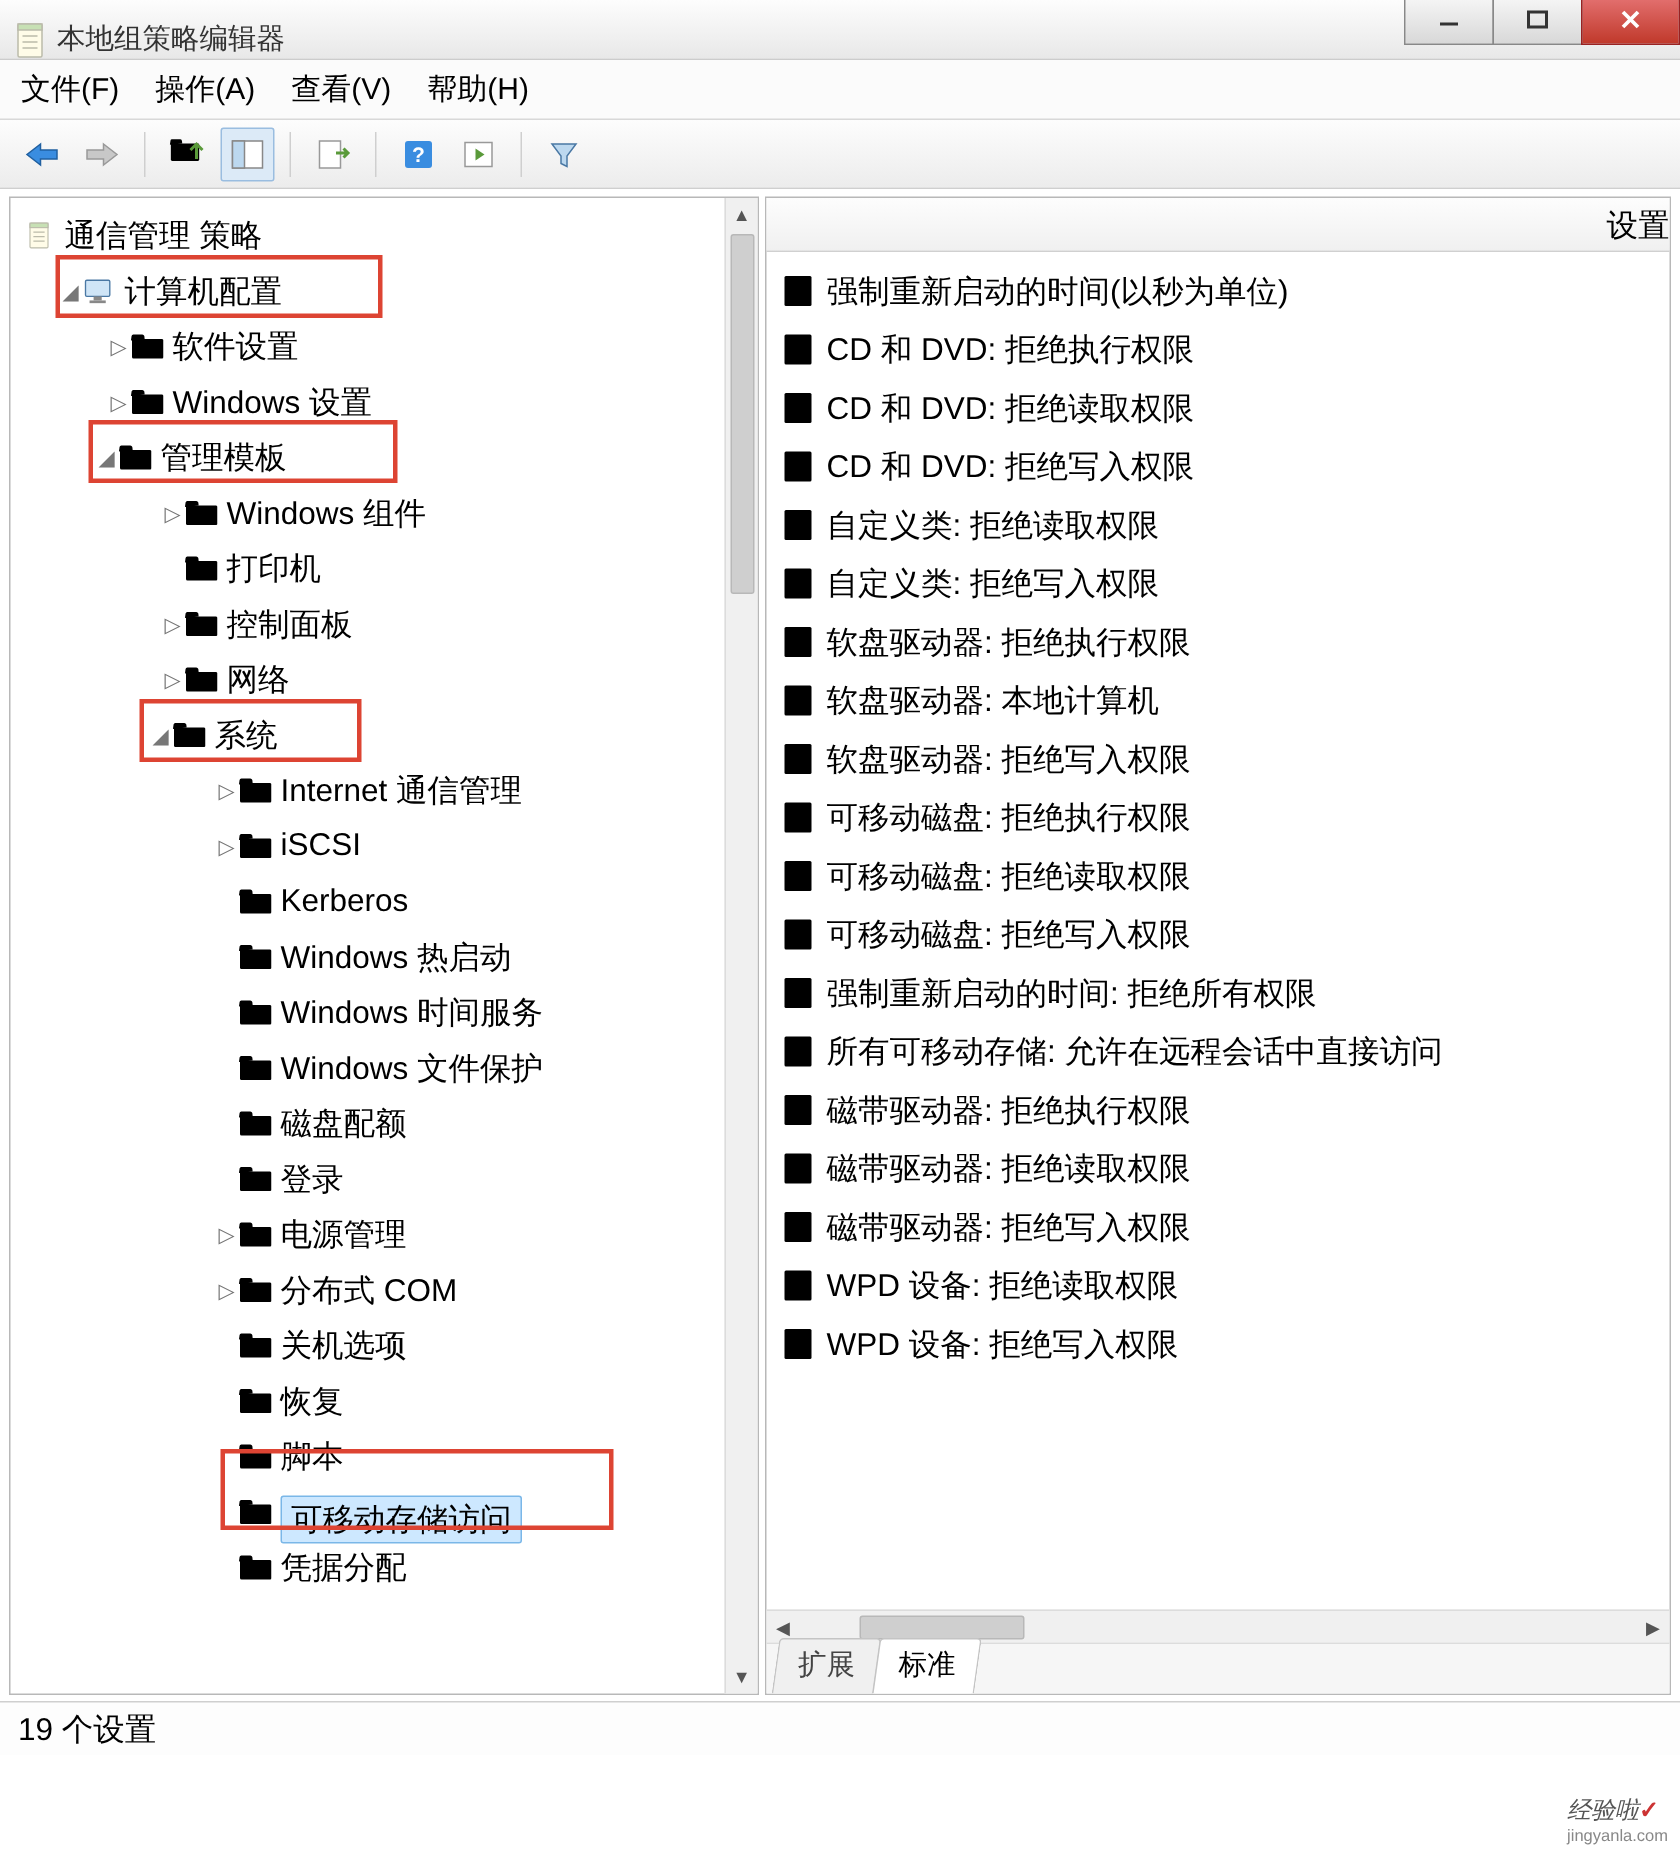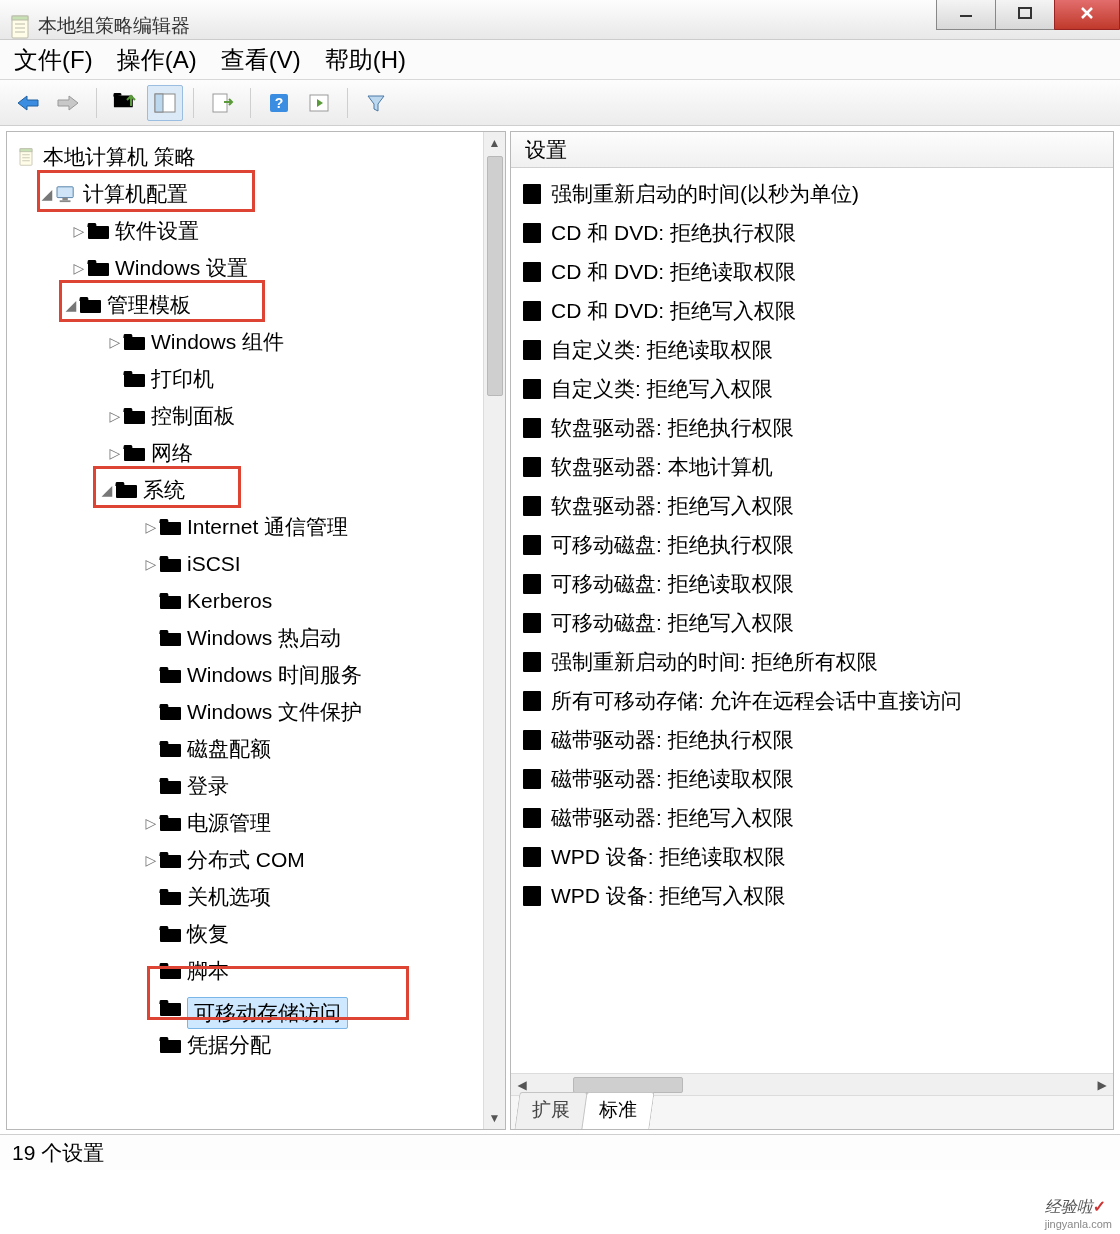--- a/index.html
+++ b/index.html
@@ -6,21 +6,21 @@
 body { background: #fff; width: 1120px; height: 1234px; overflow: hidden; position: relative; }
 
 .titlebar { height: 40px; background: linear-gradient(#fdfdfd, #e8e8e8); border-bottom: 1px solid #ccc; display: flex; align-items: flex-end; padding-left: 10px; position: relative; }
 .titlebar .app-icon { width: 20px; height: 24px; margin-right: 8px; }
 .titlebar .title { font-size: 19px; color: #333; }
 .winbtns { position: absolute; right: 0; top: -4px; display: flex; }
 .winbtn { width: 60px; height: 34px; display: flex; align-items: center; justify-content: center; border: 1px solid #888; background: linear-gradient(#f7f7f7,#d8d8d8); margin-left: -1px; }
 .winbtn.close { background: linear-gradient(#e57373,#c0392b); border-color: #922; width: 66px; border-top-right-radius: 4px; }
 .winbtn svg { width: 18px; height: 14px; }
 
-.menubar { height: 40px; display: flex; align-items: center; padding: 0 14px; border-bottom: 1px solid #d8d8d8; background: #fbfbfb; font-size: 24px; gap: 24px; }
+.menubar { height: 40px; display: flex; align-items: center; padding: 0 14px; border-bottom: 1px solid #d8d8d8; background: #fbfbfb; font-size: 20px; gap: 24px; }
 .menubar span { cursor: default; }
 
 .toolbar { height: 46px; display: flex; align-items: center; padding: 0 10px; gap: 4px; border-bottom: 1px solid #cfcfcf; background: linear-gradient(#fdfdfd,#ececec); }
 .toolsep { width: 1px; height: 30px; background: #cfcfcf; margin: 0 6px; }
 .toolbtn { width: 36px; height: 36px; display: flex; align-items: center; justify-content: center; border: 1px solid transparent; border-radius: 2px; }
 
 .body { display: flex; height: 1008px; border-top: 1px solid #fff; }
 .left-pane { width: 500px; border: 1px solid #b8b8b8; margin: 4px 2px 4px 6px; position: relative; display: flex; }
 .tree-wrap { flex: 1; overflow: hidden; padding: 6px 0 0 0; font-size: 21px; }
 .lscroll { width: 22px; background: #f0f0f0; border-left: 1px solid #dcdcdc; position: relative; }
@@ -28,21 +28,21 @@
 .lscroll .thumb { width: 16px; height: 240px; background: #cfcfcf; border: 1px solid #b8b8b8; border-radius: 2px; margin: 2px auto; }
 
 .tree-row { display: flex; align-items: center; height: 37px; white-space: nowrap; }
 .expander { width: 16px; text-align: center; color: #777; font-size: 14px; }
 .fld { width: 22px; height: 18px; margin-right: 6px; flex-shrink: 0; }
 .lbl { }
 .hl { border: 3px solid #d43; position: absolute; pointer-events: none; }
 .sel { background: #cde8ff; border: 1px solid #7ab7e8; border-radius: 2px; padding: 1px 6px; margin-top: 11px; }
 
 .right-pane { flex: 1; border: 1px solid #b8b8b8; margin: 4px 6px 4px 2px; display: flex; flex-direction: column; }
-.col-header { height: 36px; border-bottom: 1px solid #d0d0d0; display: flex; align-items: center; padding-left: 14px; font-size: 21px; background: linear-gradient(#fdfdfd,#f0f0f0); }
+.col-header { height: 36px; border-bottom: 1px solid #d0d0d0; display: flex; align-items: center; padding-left: 14px; font-size: 21px; background: linear-gradient(#fdfdfd,#f0f0f0); justify-content: flex-end; }
 .list-wrap { flex: 1; overflow: hidden; padding: 6px 0 0 10px; }
 .list-row { display: flex; align-items: center; height: 39px; font-size: 21px; }
 .itm-icon { width: 22px; height: 22px; margin-right: 8px; flex-shrink: 0; }
 
 .hscroll { height: 22px; background: #f0f0f0; border-top: 1px solid #dcdcdc; display: flex; align-items: center; }
 .hscroll .harrow { width: 22px; text-align: center; color: #555; font-size: 12px; }
 .hscroll .htrack { flex: 1; position: relative; height: 16px; }
 .hscroll .hthumb { position: absolute; left: 40px; width: 110px; height: 16px; background: #cfcfcf; border: 1px solid #b8b8b8; border-radius: 2px; }
 
 .tabs { height: 34px; display: flex; align-items: flex-end; padding-left: 6px; background: #f6f6f6; border-top: 1px solid #dcdcdc; }
@@ -176,21 +176,21 @@
 
       <div class="hl" style="left:30px; top:38px; width:218px; height:42px;"></div>
       <div class="hl" style="left:52px; top:148px; width:206px; height:42px;"></div>
       <div class="hl" style="left:86px; top:334px; width:148px; height:42px;"></div>
       <div class="hl" style="left:140px; top:834px; width:262px; height:54px;"></div>
 
       <div class="tree-row" style="padding-left:8px">
         <svg class="fld" viewBox="0 0 20 24">
             <use href="#notepad-ico"></use>
           </svg>
-        <span class="lbl">本地计算机 策略</span>
+        <span class="lbl">通信管理 策略</span>
       </div>
       <div class="tree-row" style="padding-left:32px">
         <span class="expander">◢</span>
         <svg class="fld" viewBox="0 0 22 20">
             <use href="#pc-ico"></use>
           </svg>
         <span class="lbl">计算机配置</span>
       </div>
       <div class="tree-row" style="padding-left:64px">
         <span class="expander">▷</span>

